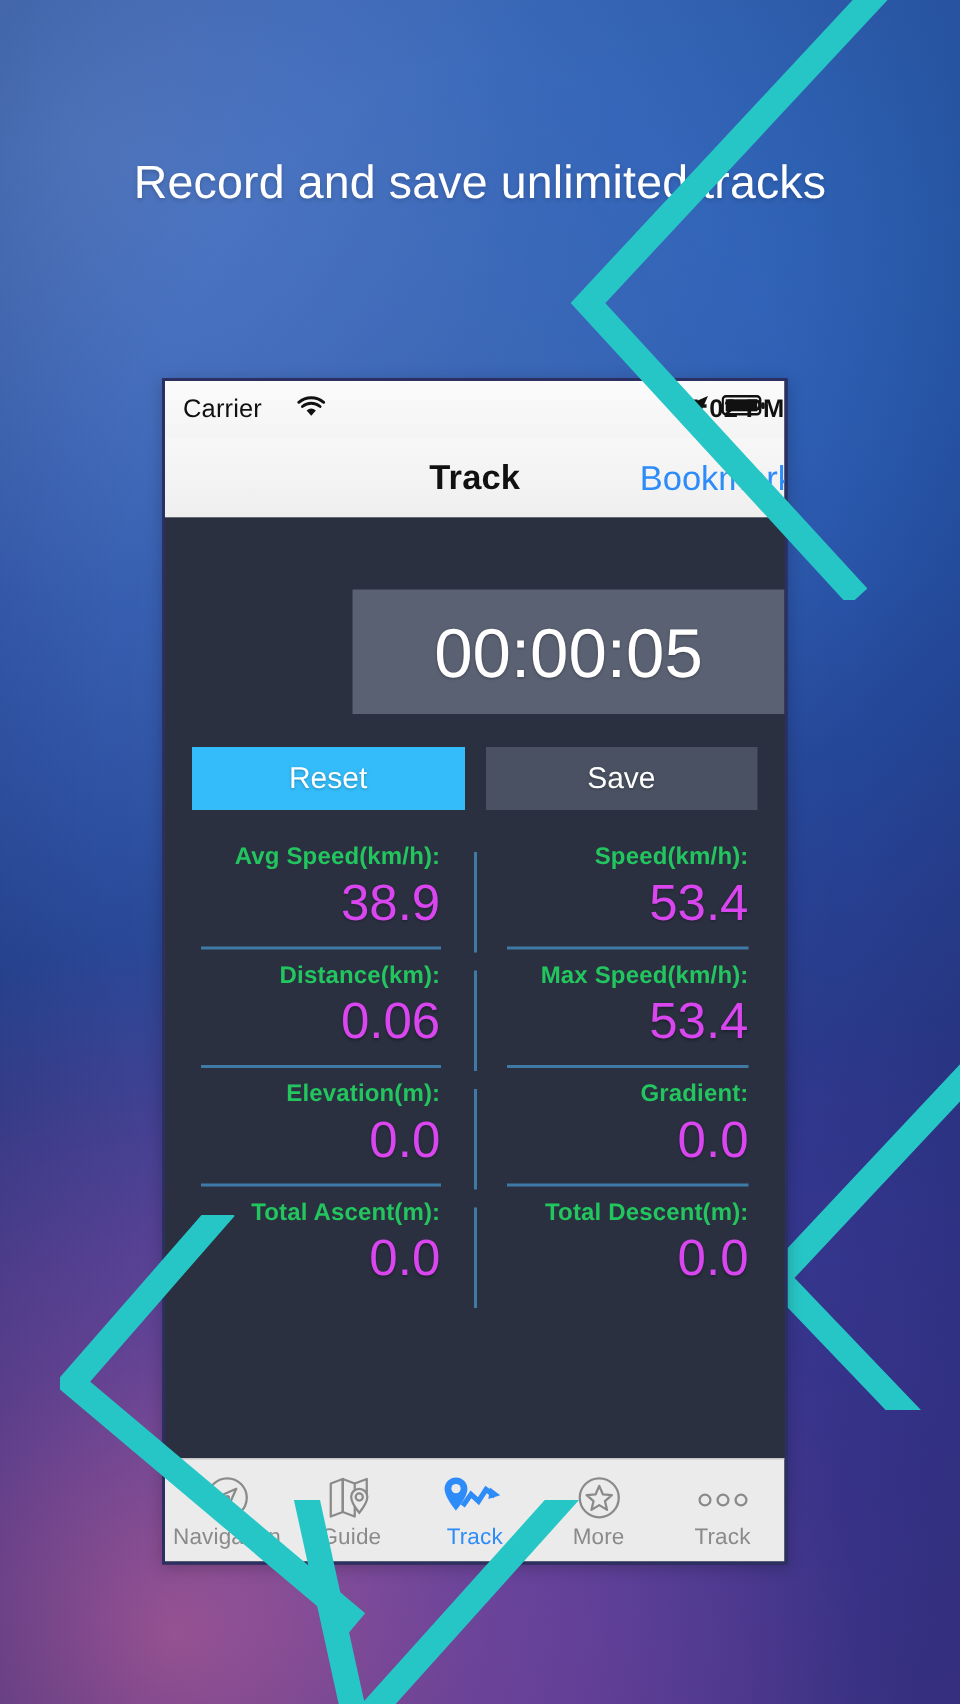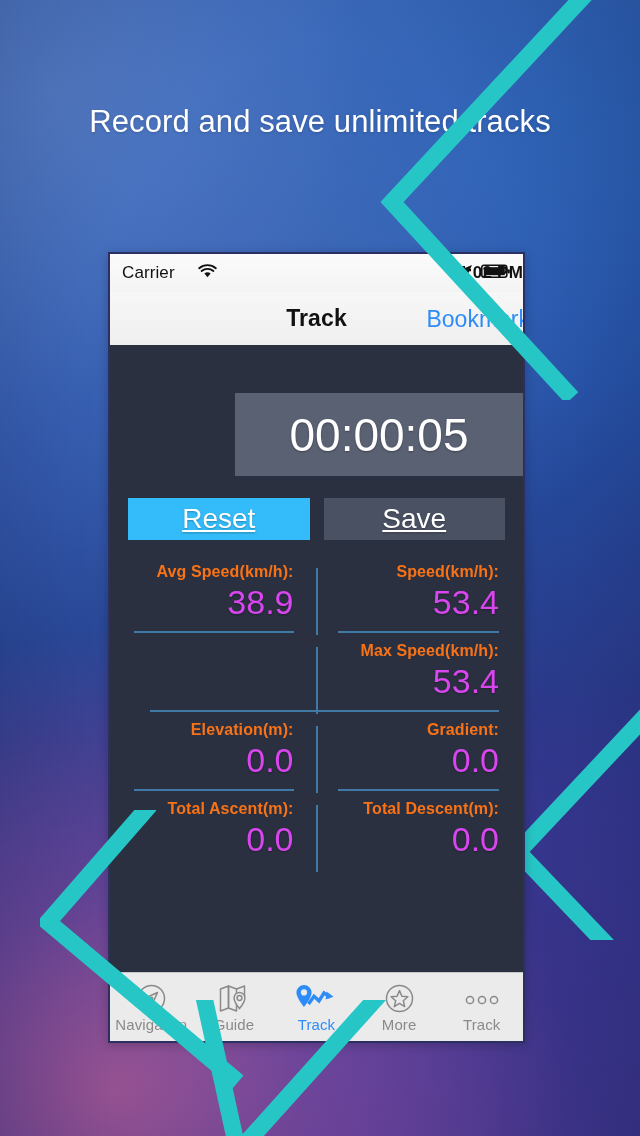--- a/index.html
+++ b/index.html
@@ -91,43 +91,42 @@
     display:flex;align-items:center;justify-content:center;
   }
   .timer-text{
     font-size:46px;color:#ffffff;letter-spacing:0px;font-weight:400;
     text-shadow:0 1px 2px rgba(0,0,0,0.30);
   }
 
   .btnrow{display:flex;gap:14px;padding:0 18px;margin-top:22px;}
   .btn{
     flex:1;height:42px;display:flex;align-items:center;justify-content:center;
-    font-size:28px;color:#ffffff;
+    font-size:20px;color:#ffffff;
     text-shadow:0 1px 2px rgba(0,0,0,0.28);
-    text-decoration:underline;
   }
   .btn-primary{background:#33bcf9;}
   .btn-muted{background:#4a5162;}
 
   
   .stats{padding:0 18px;margin-top:22px;}
   .srow{display:flex;position:relative;height:79px;}
   .srow .vdiv{
     position:absolute;left:50%;top:6px;bottom:6px;width:2px;
     background:#3f7aa6;transform:translateX(-1px);
   }
   .scell{
     flex:1;box-sizing:border-box;display:flex;flex-direction:column;
     align-items:flex-end;justify-content:flex-start;
     padding:0 6px;position:relative;
   }
   .scell.left{padding-right:22px;}
   .scell.right{padding-left:24px;}
   .slabel{
-    font-size:16px;color:#f97316;font-weight:700;letter-spacing:0.1px;
+    font-size:16px;color:#22c55e;font-weight:700;letter-spacing:0.1px;
     line-height:20px;
   }
   .svalue{
     font-size:34px;color:#d946ef;line-height:40px;font-weight:400;
     text-shadow:0 1px 2px rgba(0,0,0,0.30);
   }
   .sunder{
     position:absolute;left:6px;right:22px;bottom:8px;height:2px;background:#3f7aa6;
   }
   .scell.right .sunder{left:22px;right:6px;}
@@ -239,20 +238,25 @@
           </div>
           <div class="scell right">
             <span class="slabel">Speed(km/h):</span>
             <span class="svalue">53.4</span>
             <span class="sunder"></span>
           </div>
         </div>
 
         <div class="srow">
           <div class="vdiv"></div>
+          <div class="scell left">
+            <span class="slabel">Distance(km):</span>
+            <span class="svalue">0.06</span>
+            <span class="sunder"></span>
+          </div>
           <div class="scell right">
             <span class="slabel">Max Speed(km/h):</span>
             <span class="svalue">53.4</span>
             <span class="sunder"></span>
           </div>
         </div>
 
         <div class="srow">
           <div class="vdiv"></div>
           <div class="scell left">

